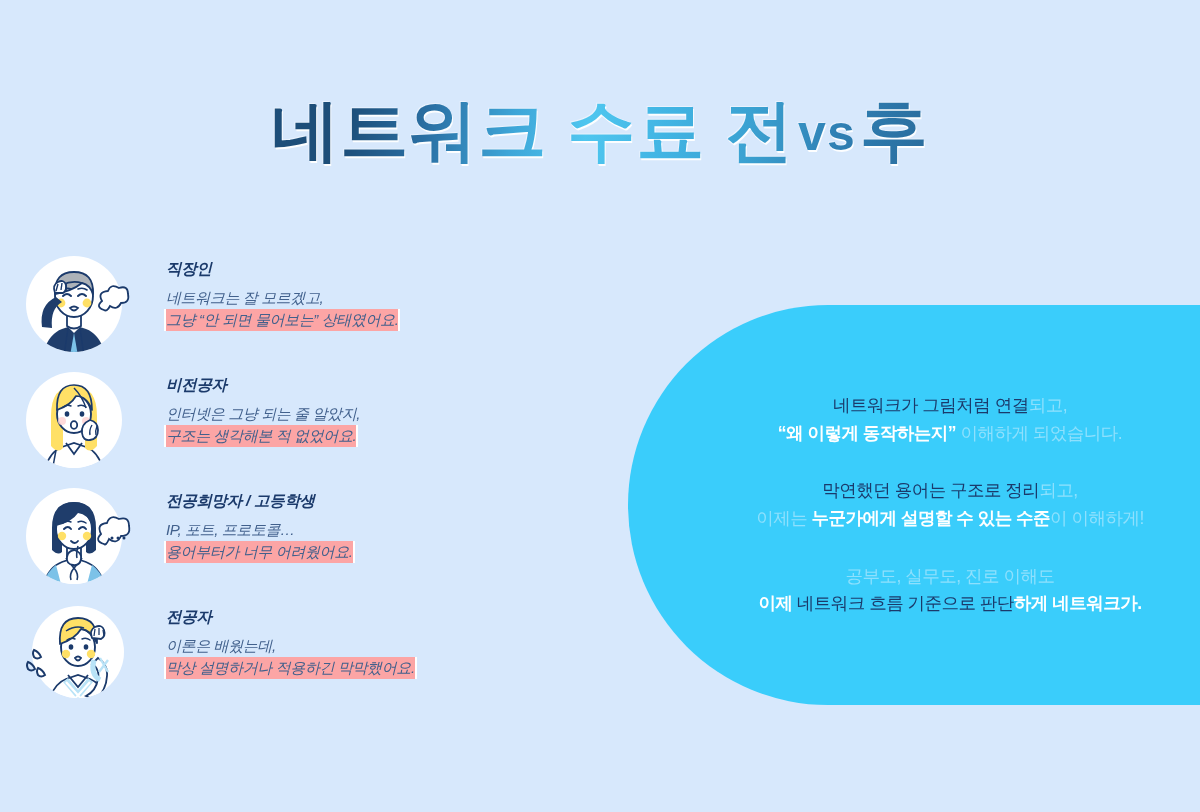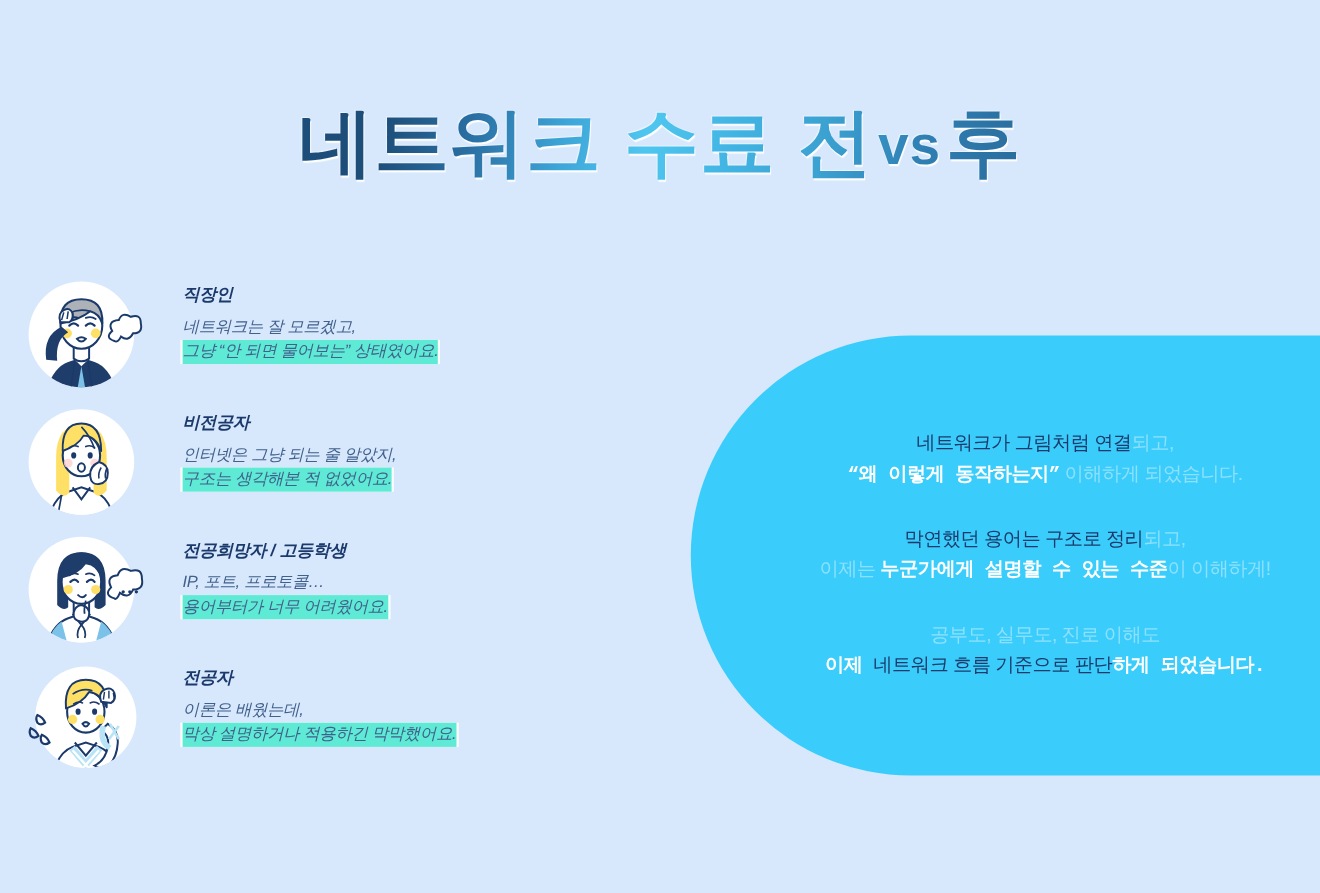--- a/index.html
+++ b/index.html
@@ -97,21 +97,21 @@
 
   .person-line {
     font-size: 15px;
     color: #41608c;
     line-height: 1.48;
     letter-spacing: -0.4px;
     display: block;
     width: fit-content;
   }
   .person-line.hl {
-    background: #5eead4;
+    background: #fca5a5;
     box-shadow: 2px 0 0 #ffffff, -2px 0 0 #ffffff;
   }
 
   
   #after-panel {
     position: absolute;
     left: 628px;
     top: 305px;
     width: 572px;
     height: 400px;
@@ -132,21 +132,21 @@
   .after-block + .after-block { margin-top: 30px; }
 
   .after-line {
     font-size: 17.5px;
     line-height: 1.58;
     letter-spacing: -0.5px;
     white-space: nowrap;
   }
   .t-navy   { color: #1b3a6b; font-weight: normal; }
   .t-light  { color: #8ee0fd; font-weight: normal; }
-  .t-white  { color: #ffffff; font-weight: bold; font-family: Liberation Mono, monospace; }
+  .t-white  { color: #ffffff; font-weight: bold; }
 </style>
 </head>
 <body>
 
 <div id="title-wrap">
   <h1 id="title"><span>네트워크 수료 전</span><span class="vs">vs</span><span>후</span></h1>
 </div>
 
 <div id="before-list">
 
@@ -347,16 +347,16 @@
     <div class="after-line"><span class="t-white">“왜 이렇게 동작하는지”</span><span class="t-light"> 이해하게 되었습니다.</span></div>
   </div>
 
   <div class="after-block">
     <div class="after-line"><span class="t-navy">막연했던 용어는 구조로 정리</span><span class="t-light">되고,</span></div>
     <div class="after-line"><span class="t-light">이제는 </span><span class="t-white">누군가에게 설명할 수 있는 수준</span><span class="t-light">이 이해하게!</span></div>
   </div>
 
   <div class="after-block">
     <div class="after-line"><span class="t-light">공부도, 실무도, 진로 이해도</span></div>
-    <div class="after-line"><span class="t-white">이제 </span><span class="t-navy">네트워크 흐름 기준으로 판단</span><span class="t-white">하게 되었습니다.</span></div>
+    <div class="after-line"><span class="t-white">이제 </span><span class="t-navy">네트워크 흐름 기준으로 판단</span><span class="t-white">하게 네트워크가.</span></div>
   </div>
 
 </div>
 
 </body></html>

